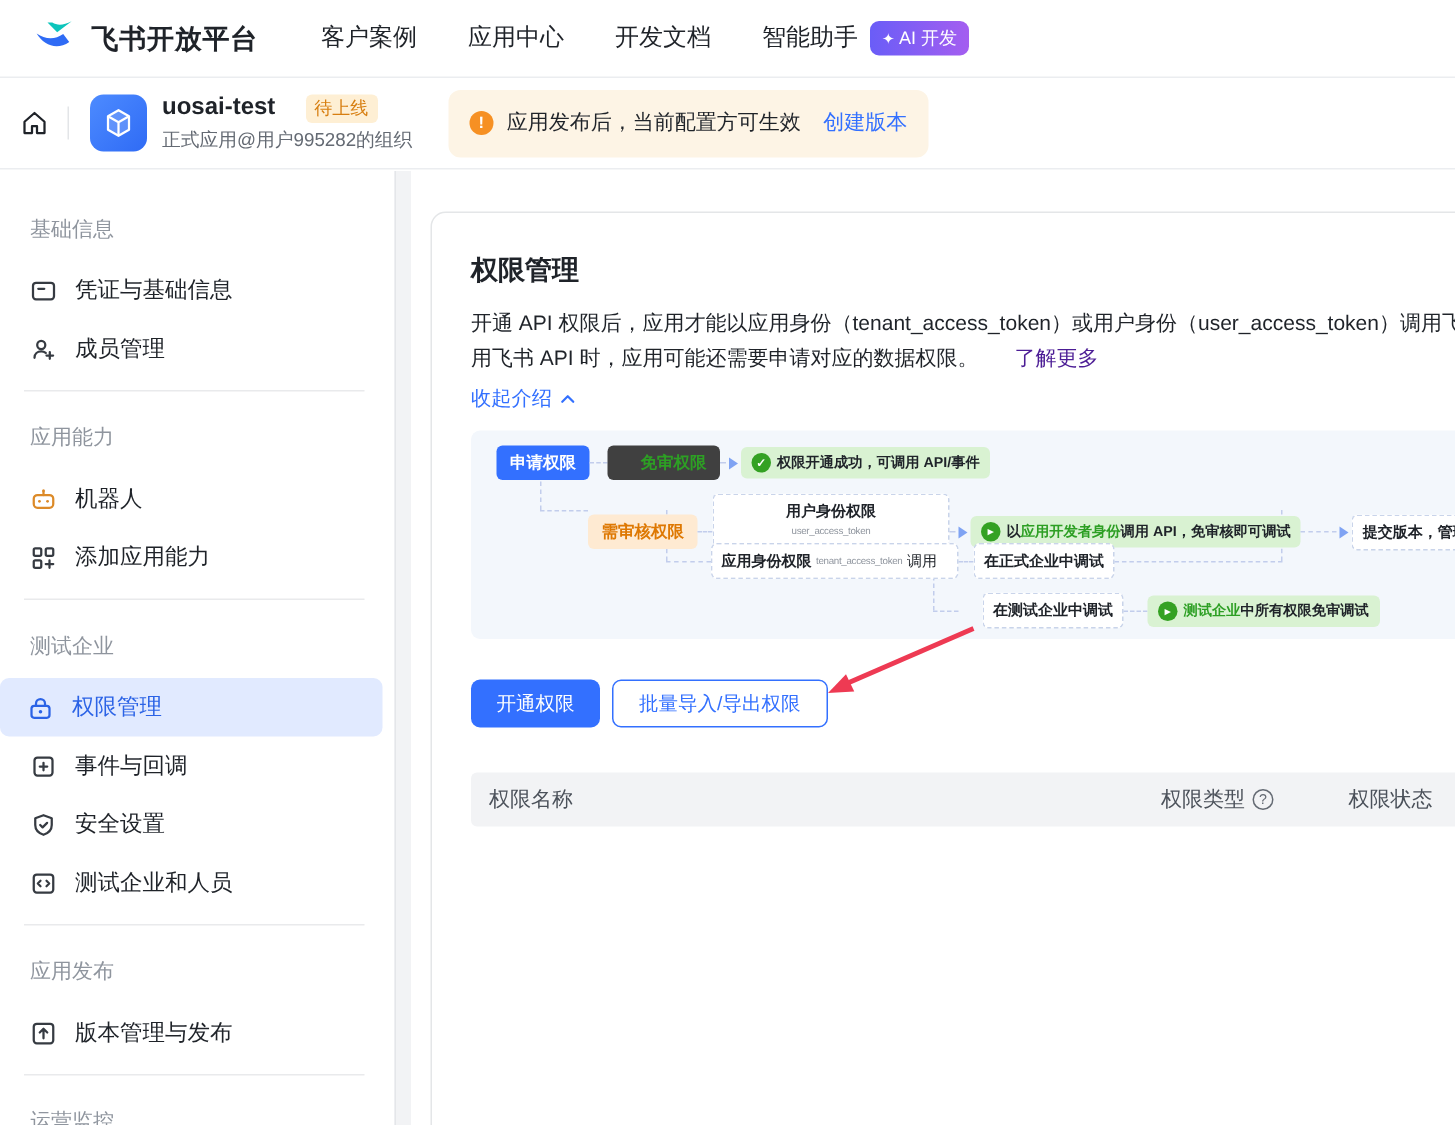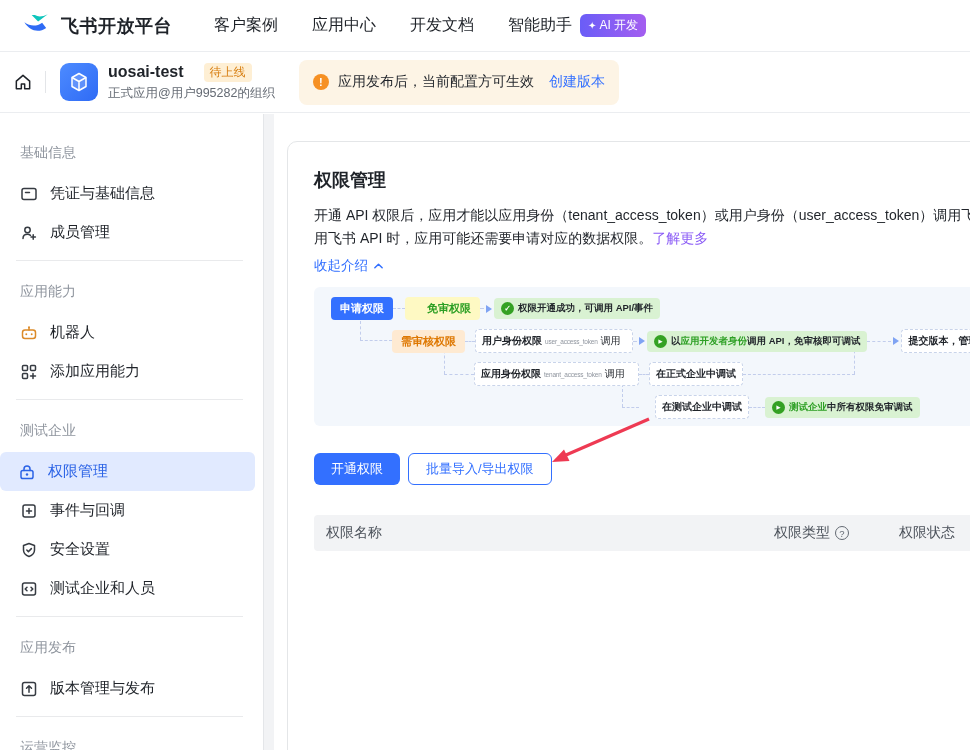--- a/index.html
+++ b/index.html
@@ -48,30 +48,30 @@
   .side-item .ic { width:18px; height:18px; flex:none; display:flex; }
   .side-item.active { background:#e1eaff; color:#2b63e6; border-radius:6px; margin-right:8px; padding-left:18px; }
   .side-divider { height:1px; background:#e9eaec; margin:8px 20px 8px 16px; }
 
   
   .main { flex:1; position:relative; padding:27px 0 0 13px; background:#fff; }
   .card { width:1000px; height:680px; border:1px solid #e4e6e8; border-radius:10px; padding:26px; background:#fff; }
   .page-title { font-size:18px; font-weight:700; }
   .desc { margin-top:12px; font-size:14px; line-height:23px; color:#1f2329; }
   .desc-line1 { white-space:nowrap; }
-  .link { color:#8b5cf6; cursor:pointer; }
+  .link { color:#4c1d95; cursor:pointer;margin-left:24px; }
   .collapse-link { margin-top:7px; display:flex; align-items:center; gap:5px; font-size:13.5px; color:#3370ff; cursor:pointer; }
 
   
   .panel { position:relative; margin-top:12px; width:948px; height:139px; background:#f3f7fc; border-radius:6px;
     font-size:10.5px; }
   .dg-row { position:absolute; display:flex; align-items:center; white-space:nowrap; }
   .dg-tag { padding:4px 9px; border-radius:4px; font-size:11px; font-weight:600; flex:none; }
   .dg-apply { background:#3370ff; color:#fff; }
-  .dg-green-tag { background:#fef9c3; color:#2d9f24;padding-left:22px; }
+  .dg-green-tag { background:#404040; color:#2d9f24;padding-left:22px; }
   .dg-orange-tag { background:#feead2; color:#de7802; }
   .dg-box { background:#fff; border:1px dashed #c9d4ea; border-radius:4px; padding:4px 6px;
     display:flex; align-items:center; gap:3px; flex:none; overflow:hidden; }
   .dg-box .t { font-weight:700; font-size:10px; }
   .dg-box .tok { font-size:6.5px; color:#8f959e; letter-spacing:-.2px; }
   .dg-box .sfx { font-size:10px; }
   .dg-greenbox { background:#d9f2d2; border-radius:4px; padding:4px 7px; display:flex; align-items:center; gap:4px;
     font-size:9.5px; font-weight:600; flex:none; }
   .gtxt { color:#2d9f24; }
   .gc { width:13px; height:13px; border-radius:50%; background:#34a123; color:#fff; flex:none;
@@ -298,21 +298,21 @@
           <span class="dg-arrow"></span>
           <span class="dg-greenbox">
             <span class="gc gc-check"></span>
             <span>权限开通成功，可调用 API/事件</span>
           </span>
         </div>
 
         <div class="dg-row" style="left:78px;top:42px;">
           <span class="dg-tag dg-orange-tag">需审核权限</span>
           <span class="dg-dash" style="width:10px;"></span>
-          <span class="dg-box" style="width:158px;">
+          <span class="dg-box" style="width:158px;flex-direction:column;">
             <span class="t">用户身份权限</span>
             <span class="tok">user_access_token</span>
             <span class="sfx">调用</span>
           </span>
           <span class="dg-dash" style="width:4px;"></span>
           <span class="dg-arrow"></span>
           <span class="dg-greenbox">
             <span class="gc gc-play"></span>
             <span><span>以</span><span class="gtxt">应用开发者身份</span><span>调用 API，免审核即可调试</span></span>
           </span>

